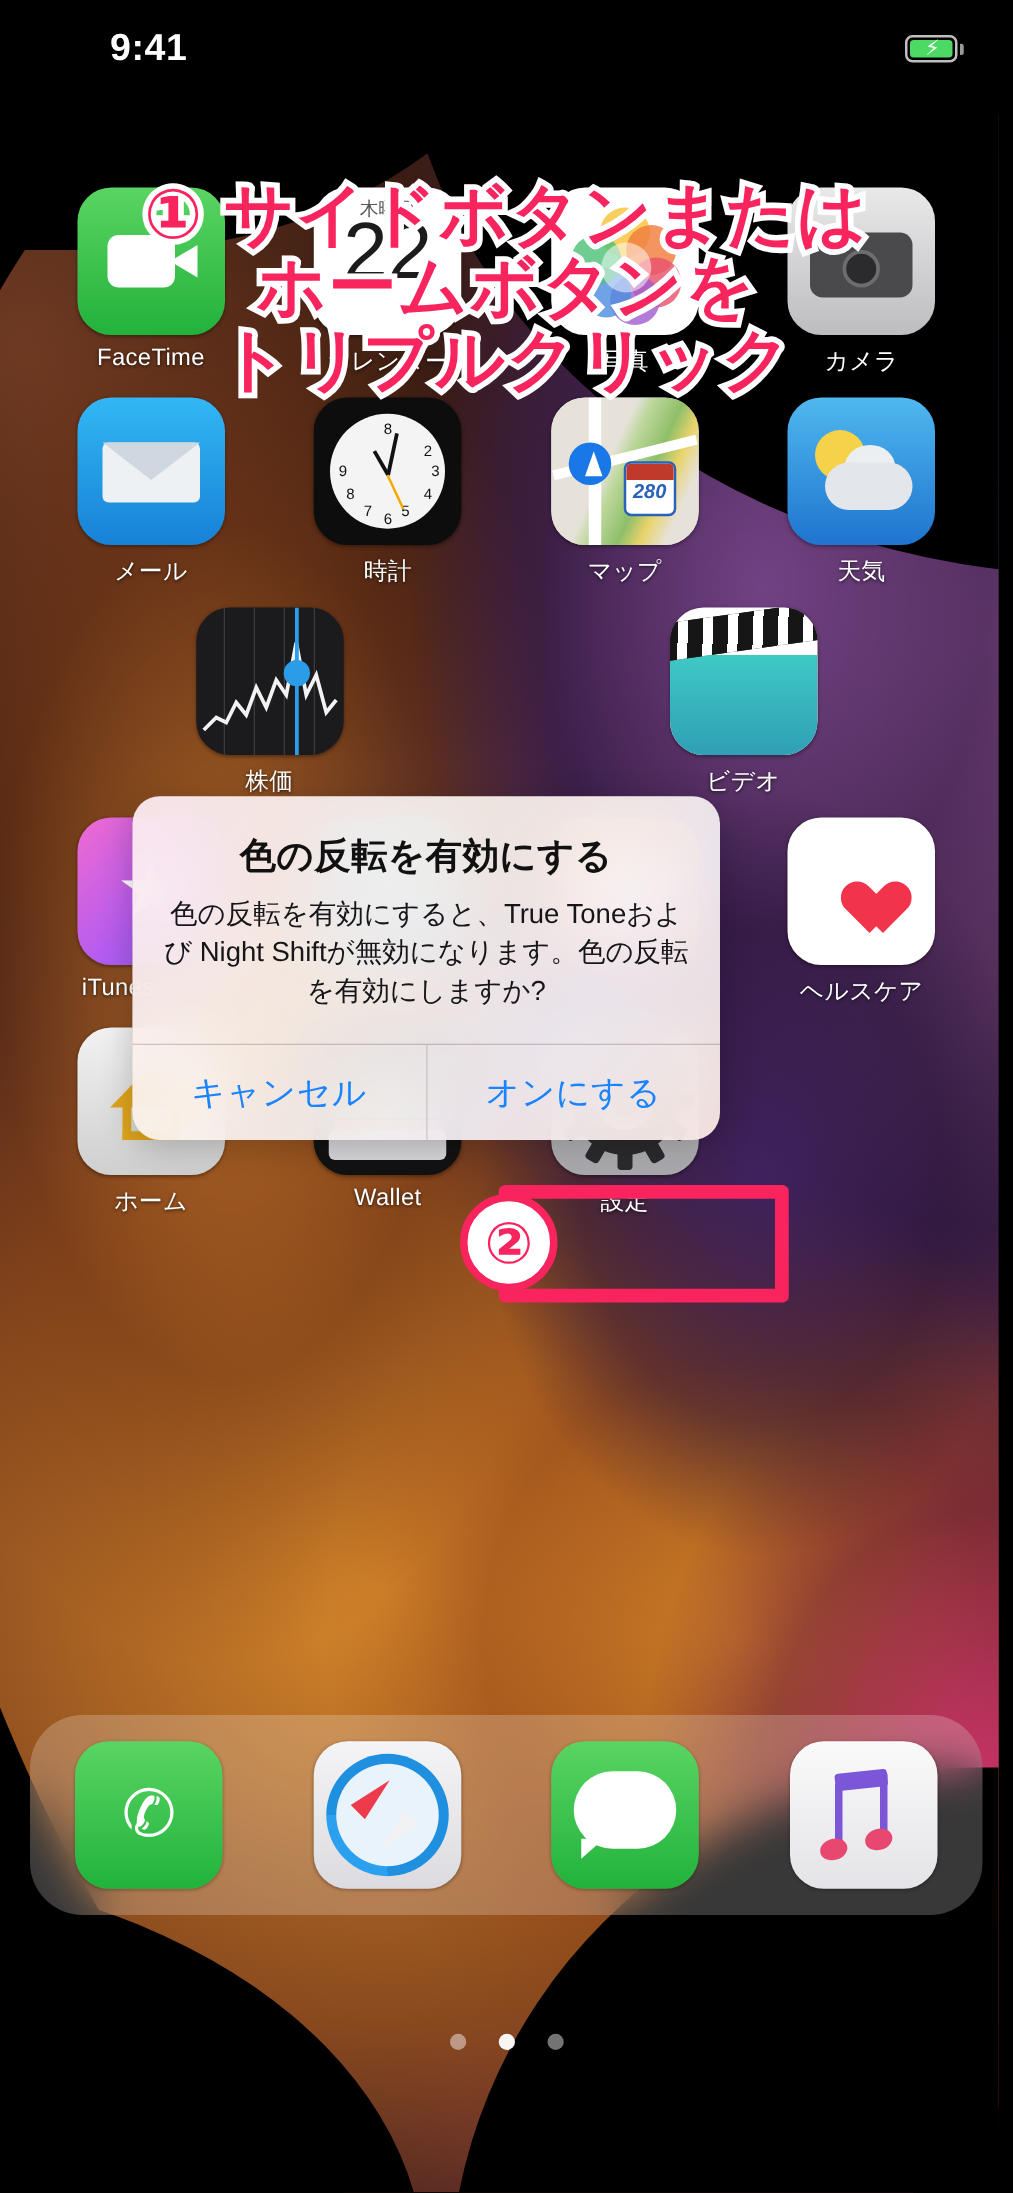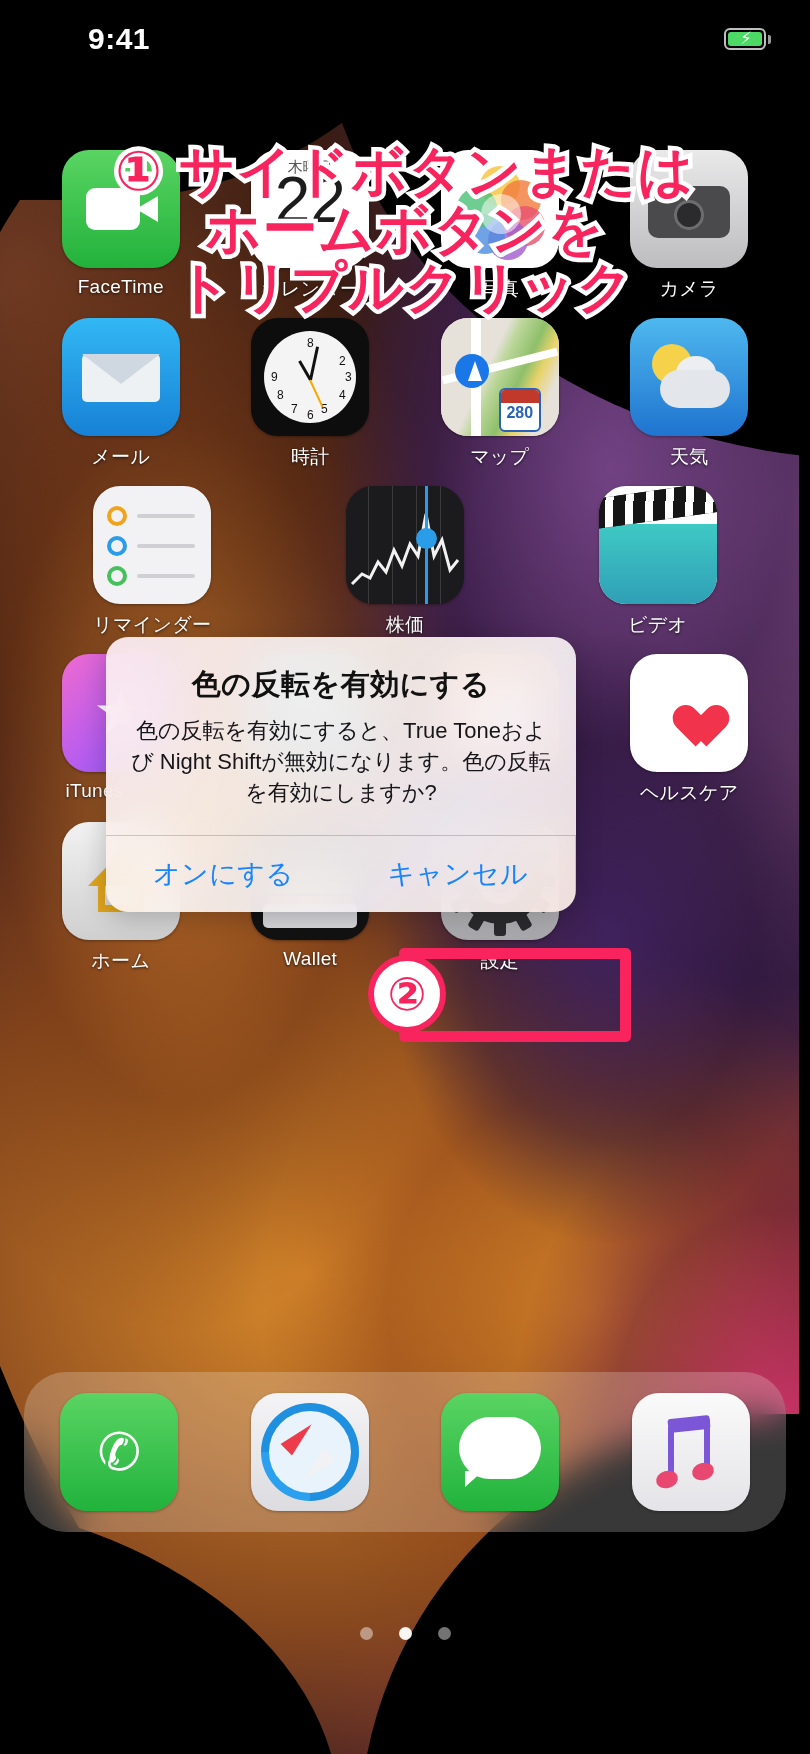--- a/index.html
+++ b/index.html
@@ -75,21 +75,21 @@
   .clk-h{position:absolute;left:58px;top:40px;width:3px;height:22px;background:#111;transform-origin:50% 100%;transform:rotate(-30deg);}
   .clk-m{position:absolute;left:58px;top:28px;width:3px;height:34px;background:#111;transform-origin:50% 100%;transform:rotate(12deg);}
   .clk-s{position:absolute;left:58px;top:32px;width:2px;height:30px;background:#f7a800;transform-origin:50% 100%;transform:rotate(155deg);}
   .clk-num{position:absolute;font-size:12px;color:#111;width:14px;text-align:center;}
   .ic-maps{background:#e8e4dc;}
   .map-green{position:absolute;left:0;top:0;width:118px;height:118px;
     background:linear-gradient(115deg,#e6e2da 0%,#e6e2da 40%,#bcd79a 48%,#8fbf6a 62%,#e8d36a 72%,#e6e2da 84%);}
   .map-road{position:absolute;background:#fff;}
   .map-pin{position:absolute;left:14px;top:36px;width:34px;height:34px;border-radius:50%;background:#1a77e8;}
   .map-pin::after{content:"";position:absolute;left:13px;top:7px;width:0;height:0;border-left:7px solid transparent;border-right:7px solid transparent;border-bottom:20px solid #fff;}
-  .map-shield{position:absolute;left:58px;top:70px;width:42px;height:44px;border-radius:6px;background:#fff;border:2px solid #2a62b8;box-sizing:border-box;overflow:hidden;}
+  .map-shield{position:absolute;left:58px;top:51px;width:42px;height:44px;border-radius:6px;background:#fff;border:2px solid #2a62b8;box-sizing:border-box;overflow:hidden;font-style:italic;}
   .map-shield .sh-top{position:absolute;left:0;top:0;width:100%;height:13px;background:#c0392b;}
   .map-shield .sh-num{position:absolute;left:0;top:14px;width:100%;text-align:center;font-size:16px;color:#2a62b8;font-weight:700;}
   .ic-weather{background:linear-gradient(180deg,#4fb8ef 0%,#1f74cf 100%);}
   .wth-sun{position:absolute;left:22px;top:26px;width:40px;height:40px;border-radius:50%;background:#f5d24a;}
   .wth-cl1{position:absolute;left:30px;top:52px;width:70px;height:38px;border-radius:20px;background:#e3e6ea;}
   .wth-cl2{position:absolute;left:46px;top:38px;width:40px;height:34px;border-radius:50%;background:#eceff2;}
   .ic-notes{background:#f4f2ee;}
   .nt-top{position:absolute;left:0;top:0;width:118px;height:34px;background:linear-gradient(180deg,#f2c944,#e0ae1f);}
   .nt-perf{position:absolute;left:0;top:34px;width:118px;height:8px;background:repeating-linear-gradient(90deg,#cfc9bd 0 4px,#f4f2ee 4px 9px);}
   .nt-line{position:absolute;left:0;width:118px;height:1px;background:#d3cec3;}
@@ -281,31 +281,20 @@
           <div class="wth-sun"></div>
             <div class="wth-cl2"></div>
             <div class="wth-cl1"></div>
         </div>
         <div class="applabel">天気</div>
       </div>
     </div>
 
     <div class="approw">
       <div class="appcell">
-        <div class="appicon ic-rem">
-          <div class="rem-dot" style="left:14px;top:20px;border-color:#f0a31c;"></div>
-          <div class="rem-line" style="left:44px;top:28px;width:58px;"></div>
-          <div class="rem-dot" style="left:14px;top:50px;border-color:#2a9ce8;"></div>
-          <div class="rem-line" style="left:44px;top:58px;width:58px;"></div>
-          <div class="rem-dot" style="left:14px;top:80px;border-color:#46c05a;"></div>
-          <div class="rem-line" style="left:44px;top:88px;width:58px;"></div>
-        </div>
-        <div class="applabel">リマインダー</div>
-      </div>
-      <div class="appcell">
         <div class="appicon ic-stocks">
           <div class="stk-grid" style="left:22px;"></div>
           <div class="stk-grid" style="left:46px;"></div>
           <div class="stk-grid" style="left:70px;"></div>
           <div class="stk-grid" style="left:94px;"></div>
           <svg width="118" height="118" style="position:absolute;left:0;top:0;">
             <polyline points="6,98 16,88 24,92 32,76 40,86 48,64 56,80 64,58 72,70 80,28 88,70 96,54 104,84 112,74" fill="none" stroke="#f2f2f2" stroke-width="3"></polyline>
           </svg>
           <div style="position:absolute;left:79px;top:0;width:3px;height:118px;background:#2a9ce8;"></div>
           <div style="position:absolute;left:70px;top:42px;width:21px;height:21px;border-radius:50%;background:#2a9ce8;"></div>
@@ -413,22 +402,22 @@
         <div class="mus-head1"></div>
           <div class="mus-head2"></div>
       </div>
     </div>
   </div>
 
   <div id="alert">
     <div id="alert-title">色の反転を有効にする</div>
     <div id="alert-msg">色の反転を有効にすると、True Toneおよび Night Shiftが無効になります。色の反転を有効にしますか?</div>
     <div id="alert-buttons">
+      <div class="alert-btn" id="alert-btn-cancel">キャンセル</div>
       <div class="alert-btn" id="alert-btn-confirm">オンにする</div>
-      <div class="alert-btn" id="alert-btn-cancel">キャンセル</div>
     </div>
   </div>
 
   <div id="confirm-highlight"></div>
 
   <div id="annot1">
     <div class="annot-line">① サイドボタンまたは</div>
     <div class="annot-line">ホームボタンを</div>
     <div class="annot-line">トリプルクリック</div>
   </div>

